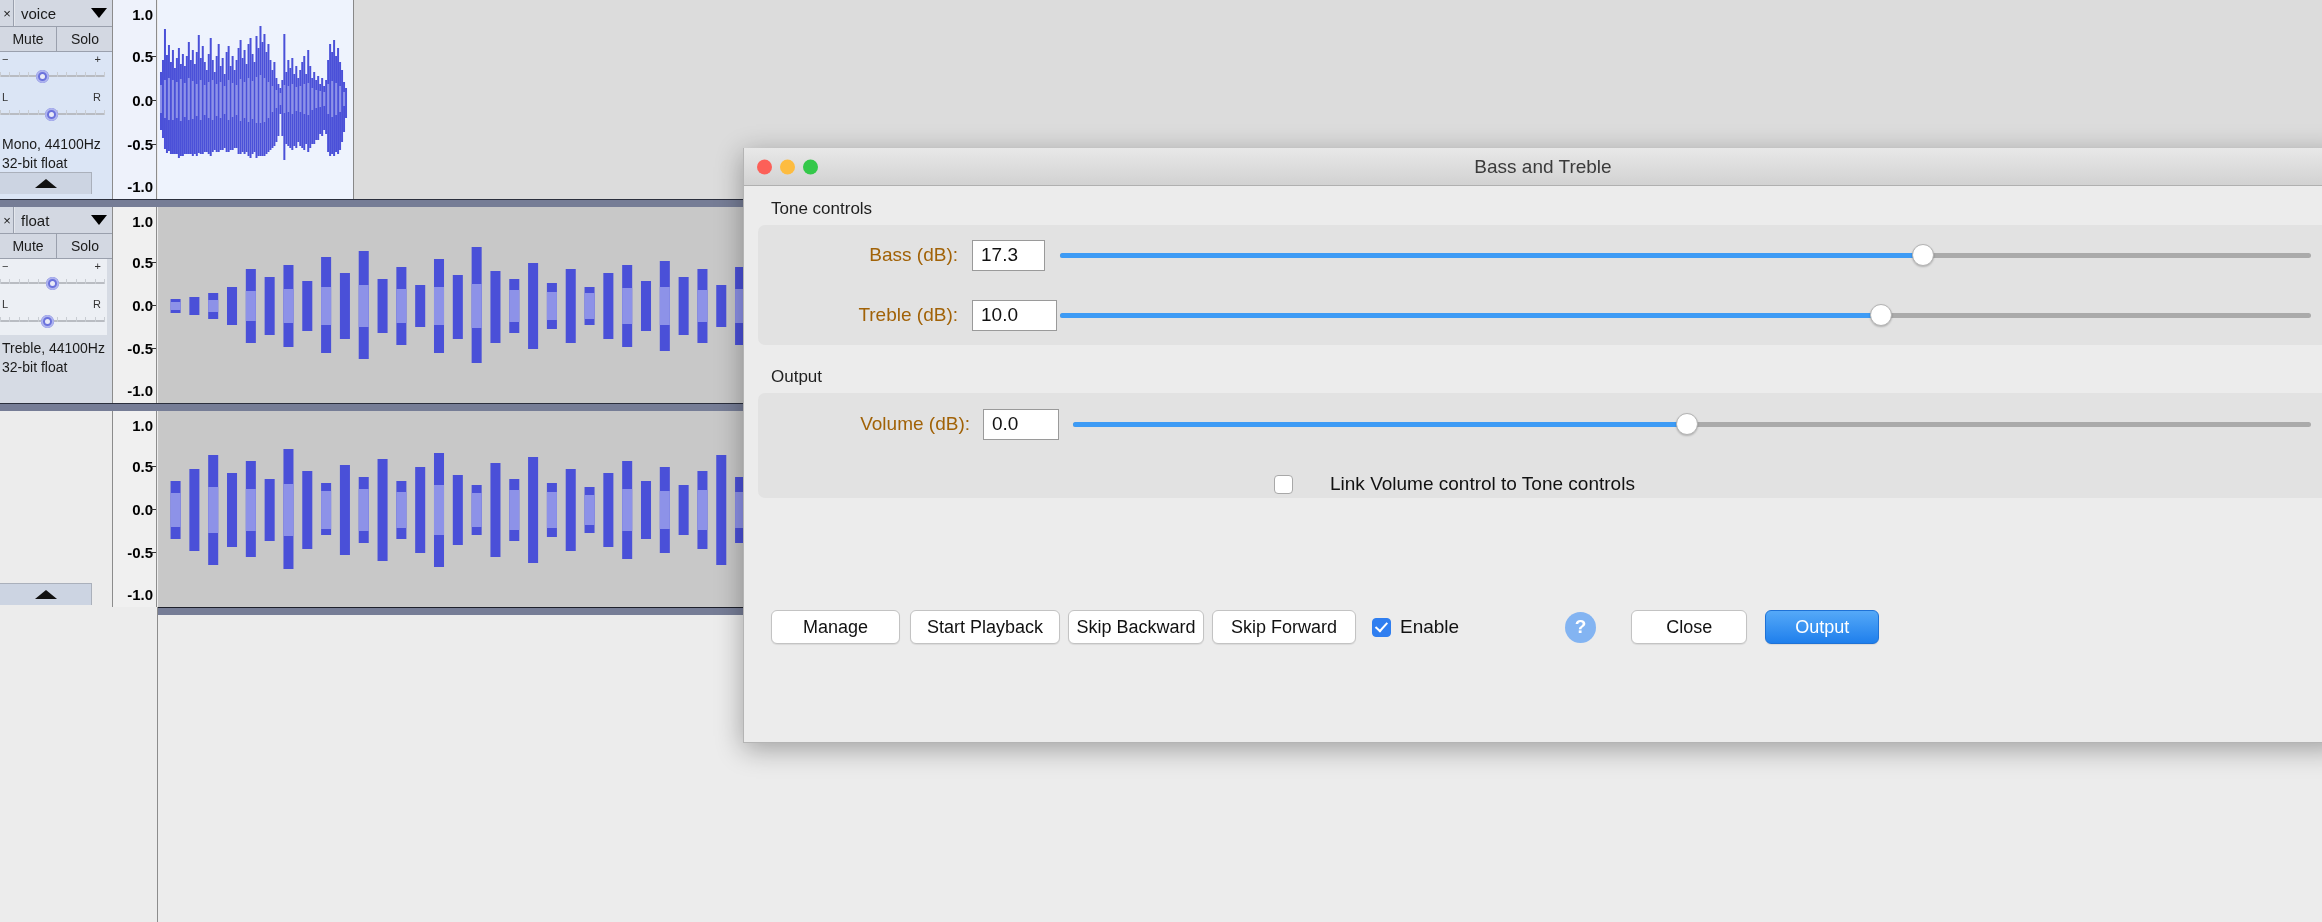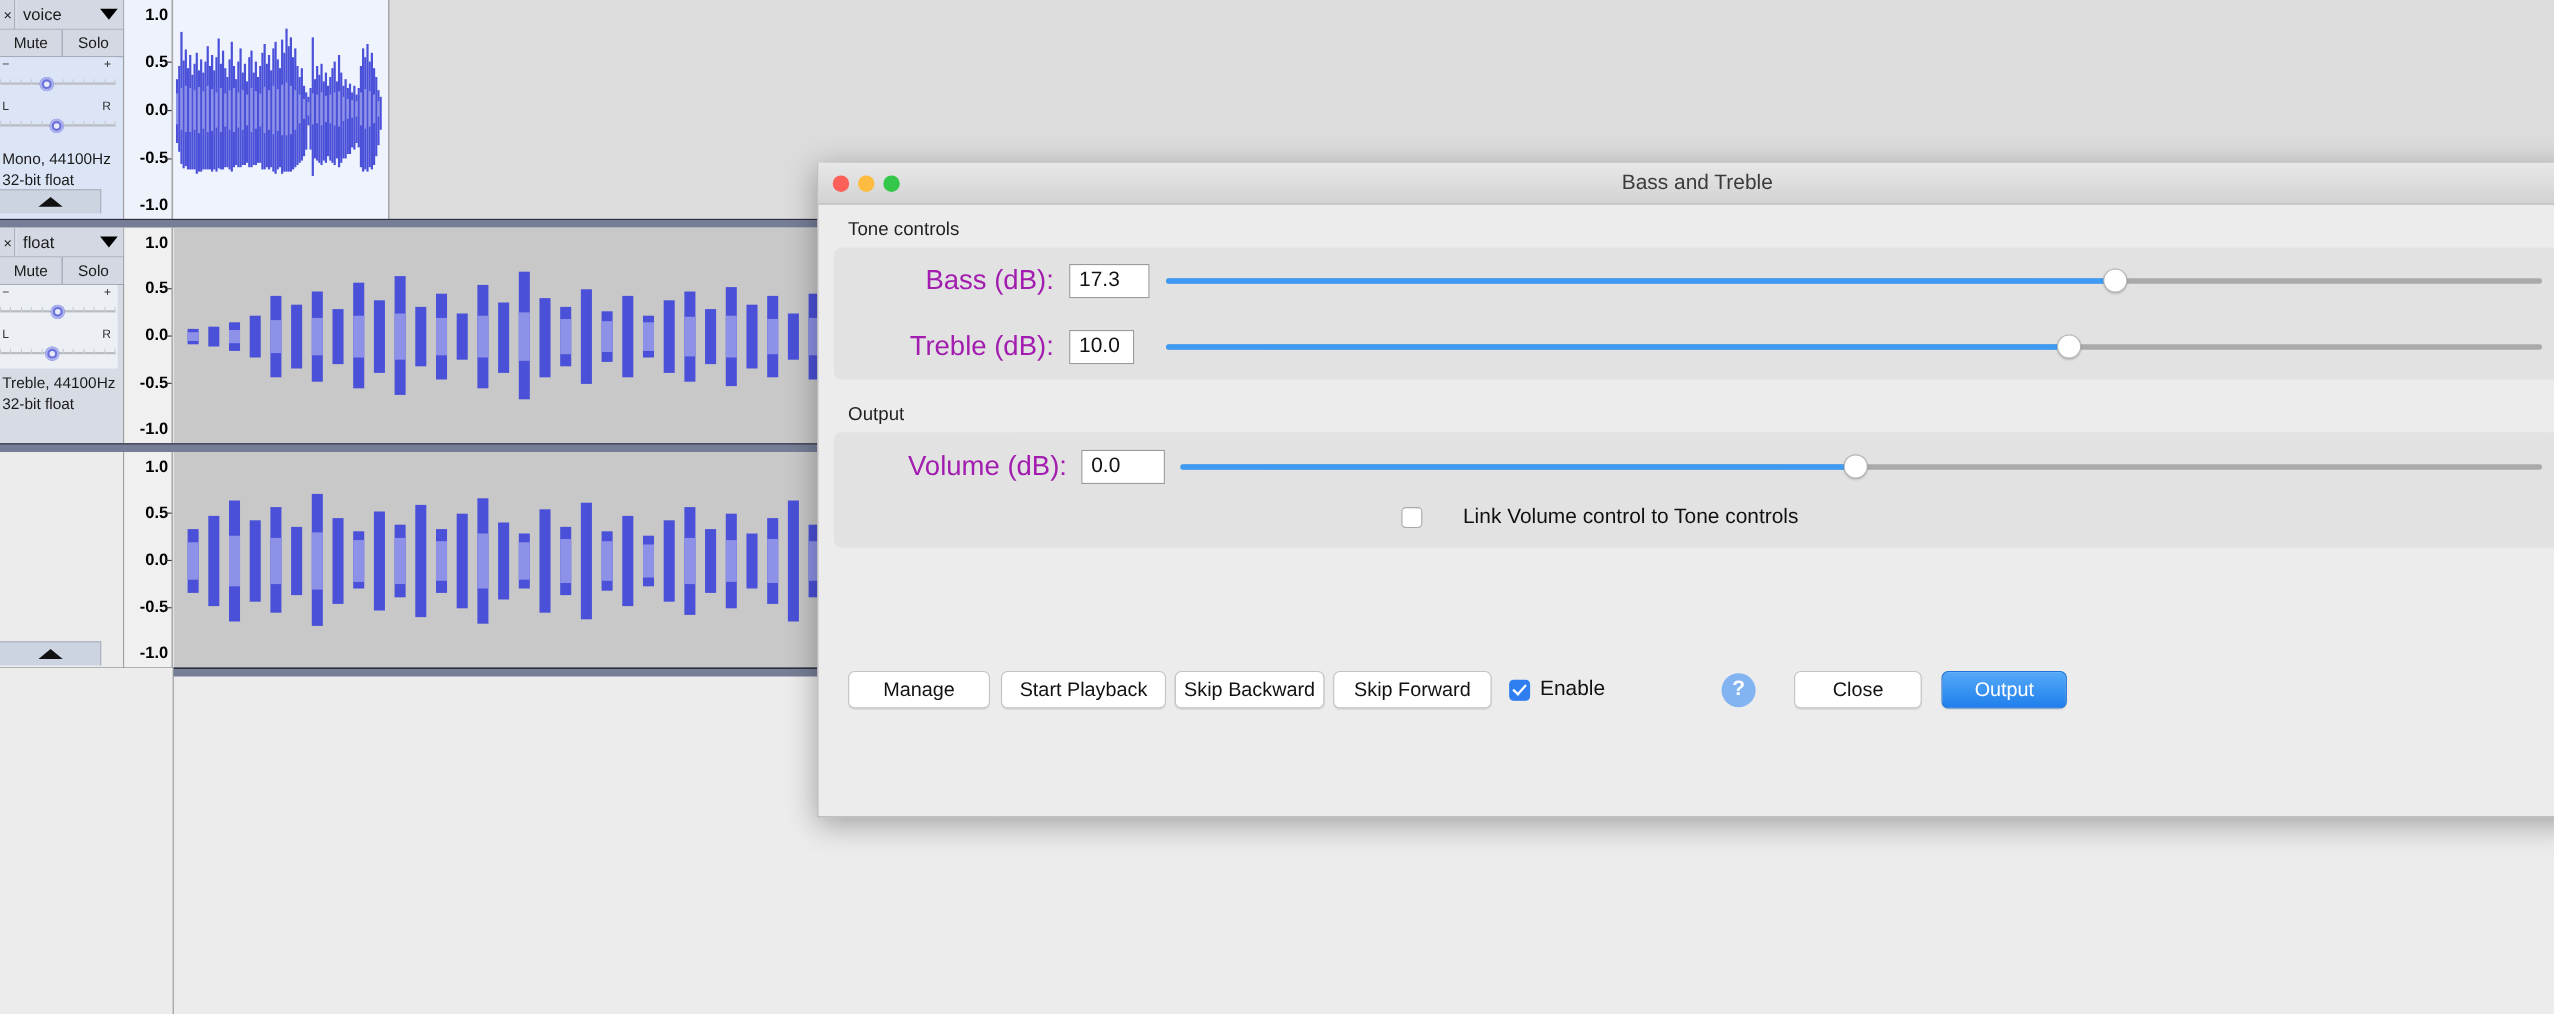--- a/index.html
+++ b/index.html
@@ -170,21 +170,21 @@
   }
   .group-box {
     background: #e2e2e2;
     border-radius: 7px;
     margin: 0 12px 0 14px;
     position: relative;
   }
 
   .ctl-row { position: relative; height: 44px; display: flex; align-items: center; }
   .ctl-label {
-    font-size: 25px; color: #a21caf; text-align: right;
+    font-size: 19px; color: #a16207; text-align: right;
   }
   .num-field {
     background: #fff; border: 1px solid #9a9a9a;
     height: 31px; display: flex; align-items: center;
     padding-left: 8px; font-size: 19px; color: #111;
   }
   .slider {
     position: absolute; height: 22px;
   }
   .sl-bg {
@@ -970,21 +970,21 @@
           <div class="num-field" style="width:73px; margin-left:14px;">17.3</div>
           <div class="slider" style="left:302px; right:19px;">
             <div class="sl-bg"></div>
             <div class="sl-fill" style="width:69%;"></div>
             <div class="sl-knob" style="left:69%;"></div>
           </div>
         </div>
 
         <div class="ctl-row" style="height:60px;">
           <div class="ctl-label" style="width:200px;">Treble (dB):</div>
-          <div class="num-field" style="width:59px; margin-left:14px;">10.0</div>
+          <div class="num-field" style="width:85px; margin-left:14px;">10.0</div>
           <div class="slider" style="left:302px; right:19px;">
             <div class="sl-bg"></div>
             <div class="sl-fill" style="width:65.6%;"></div>
             <div class="sl-knob" style="left:65.6%;"></div>
           </div>
         </div>
 
       </div>
     </div>
 
@@ -996,21 +996,21 @@
           <div class="ctl-label" style="width:212px;">Volume (dB):</div>
           <div class="num-field" style="width:76px; margin-left:13px;">0.0</div>
           <div class="slider" style="left:315px; right:19px;">
             <div class="sl-bg"></div>
             <div class="sl-fill" style="width:49.6%;"></div>
             <div class="sl-knob" style="left:49.6%;"></div>
           </div>
         </div>
 
         <div style="position:relative; height:40px;">
-          <div class="chk-row" style="position:absolute; left:516px; top:4px;gap:37px;">
+          <div class="chk-row" style="position:absolute; left:516px; top:18px;gap:37px;">
             <span class="chk"></span>
             <span class="chk-label">Link Volume control to Tone controls</span>
           </div>
         </div>
 
       </div>
     </div>
 
     <div class="btn-row" style="top:424px;">
       <div class="btn" style="width:129px;">Manage</div>

